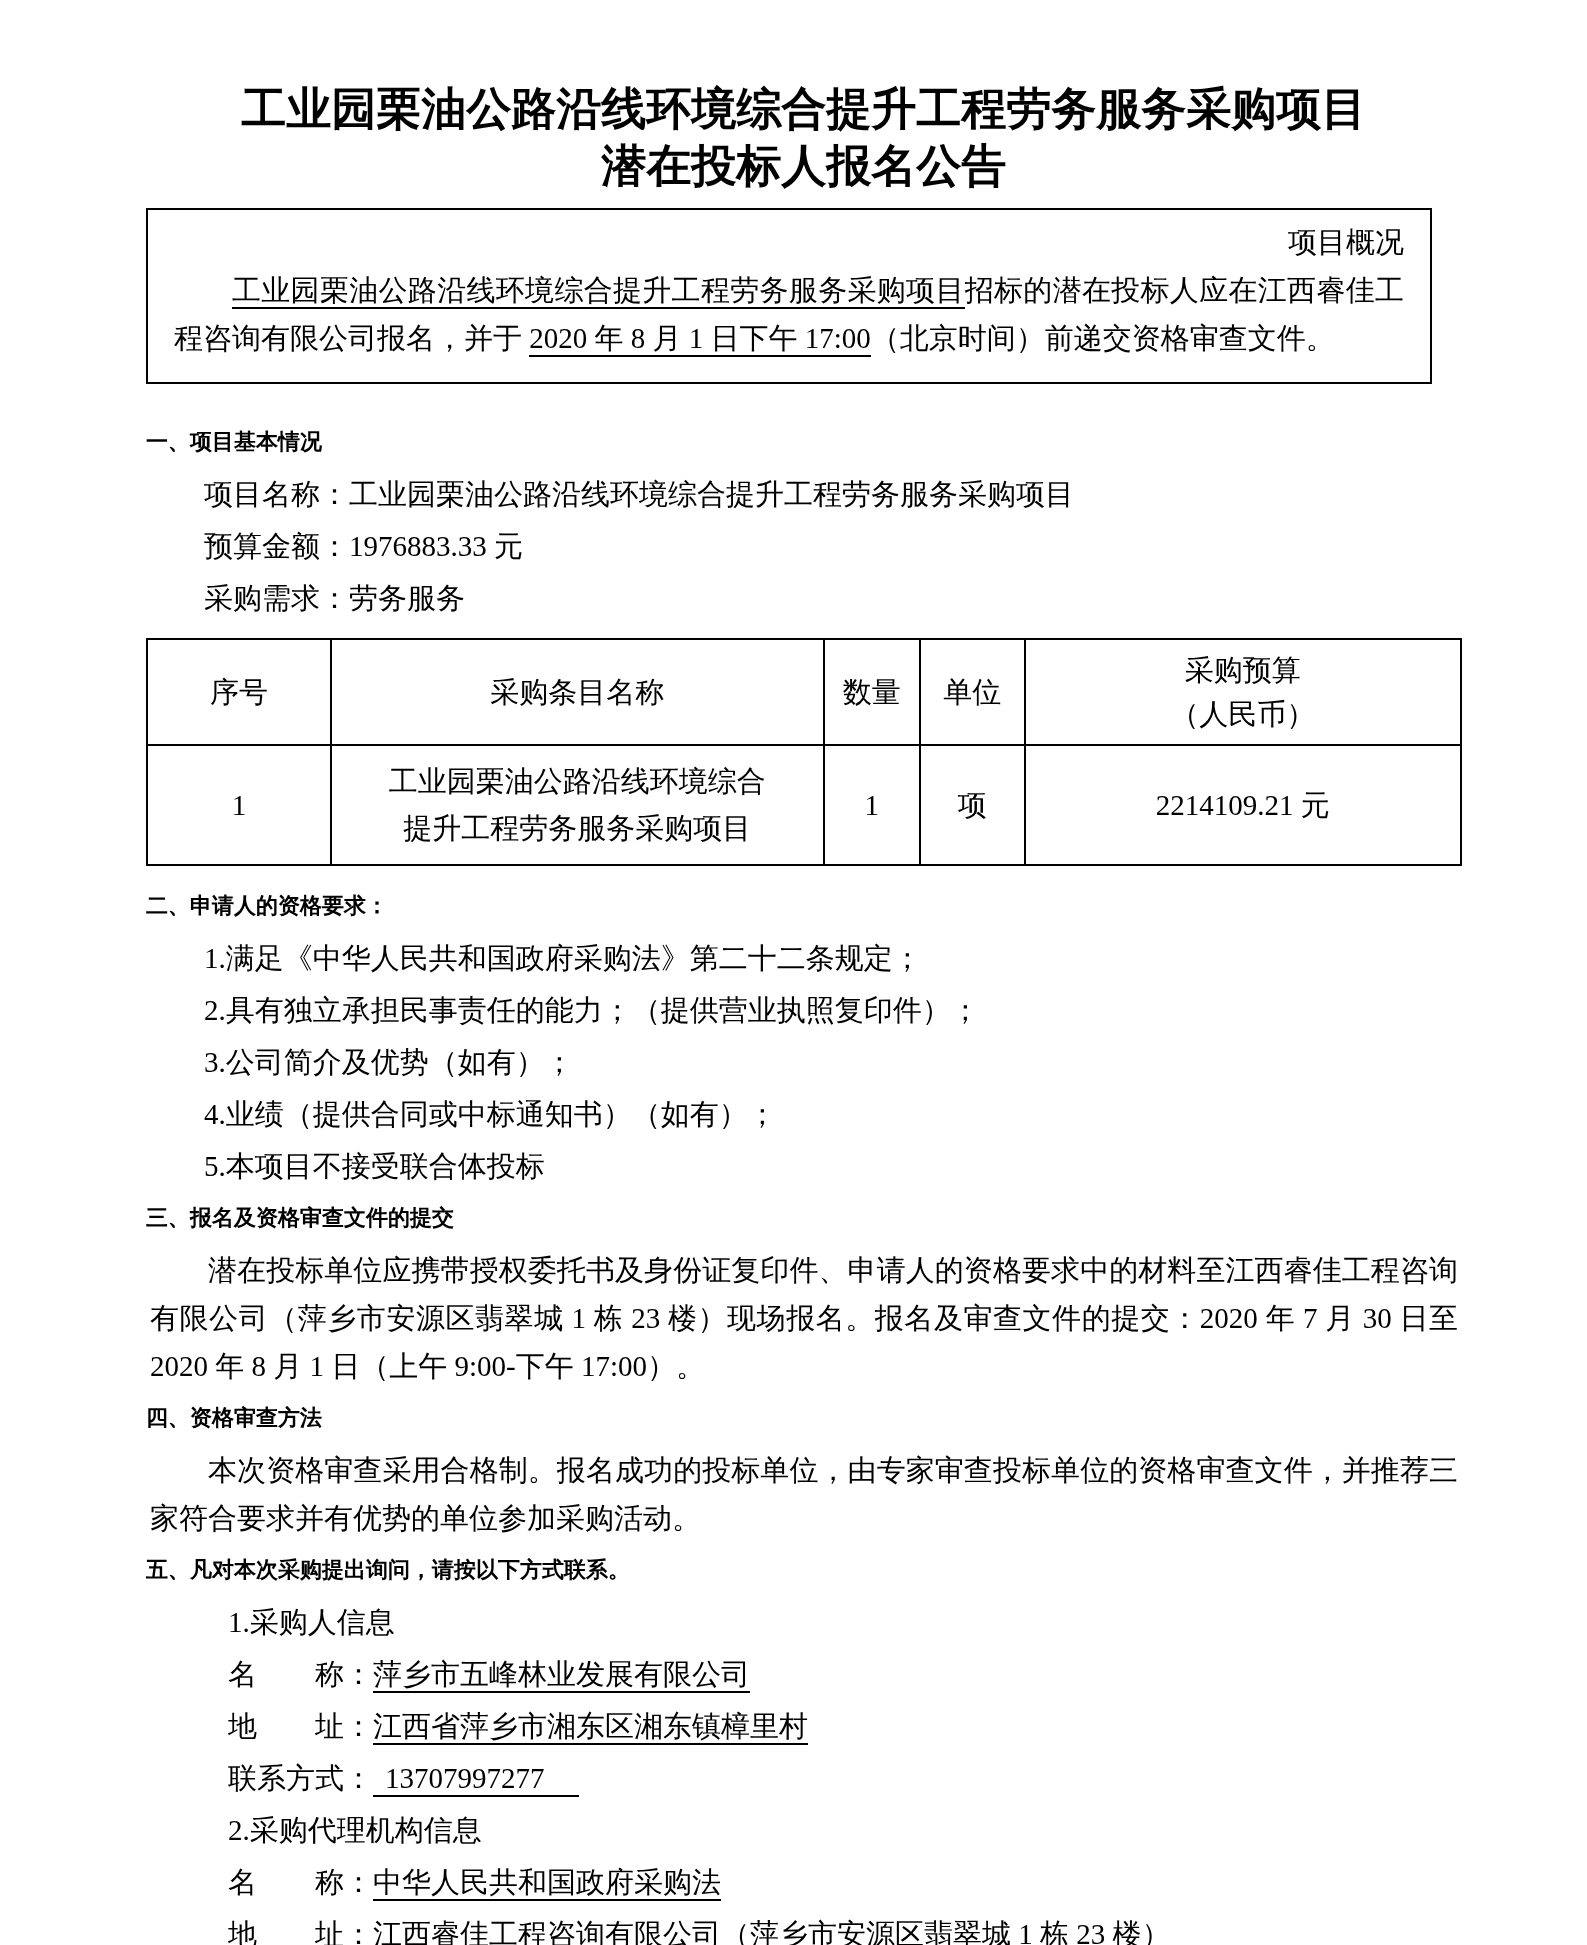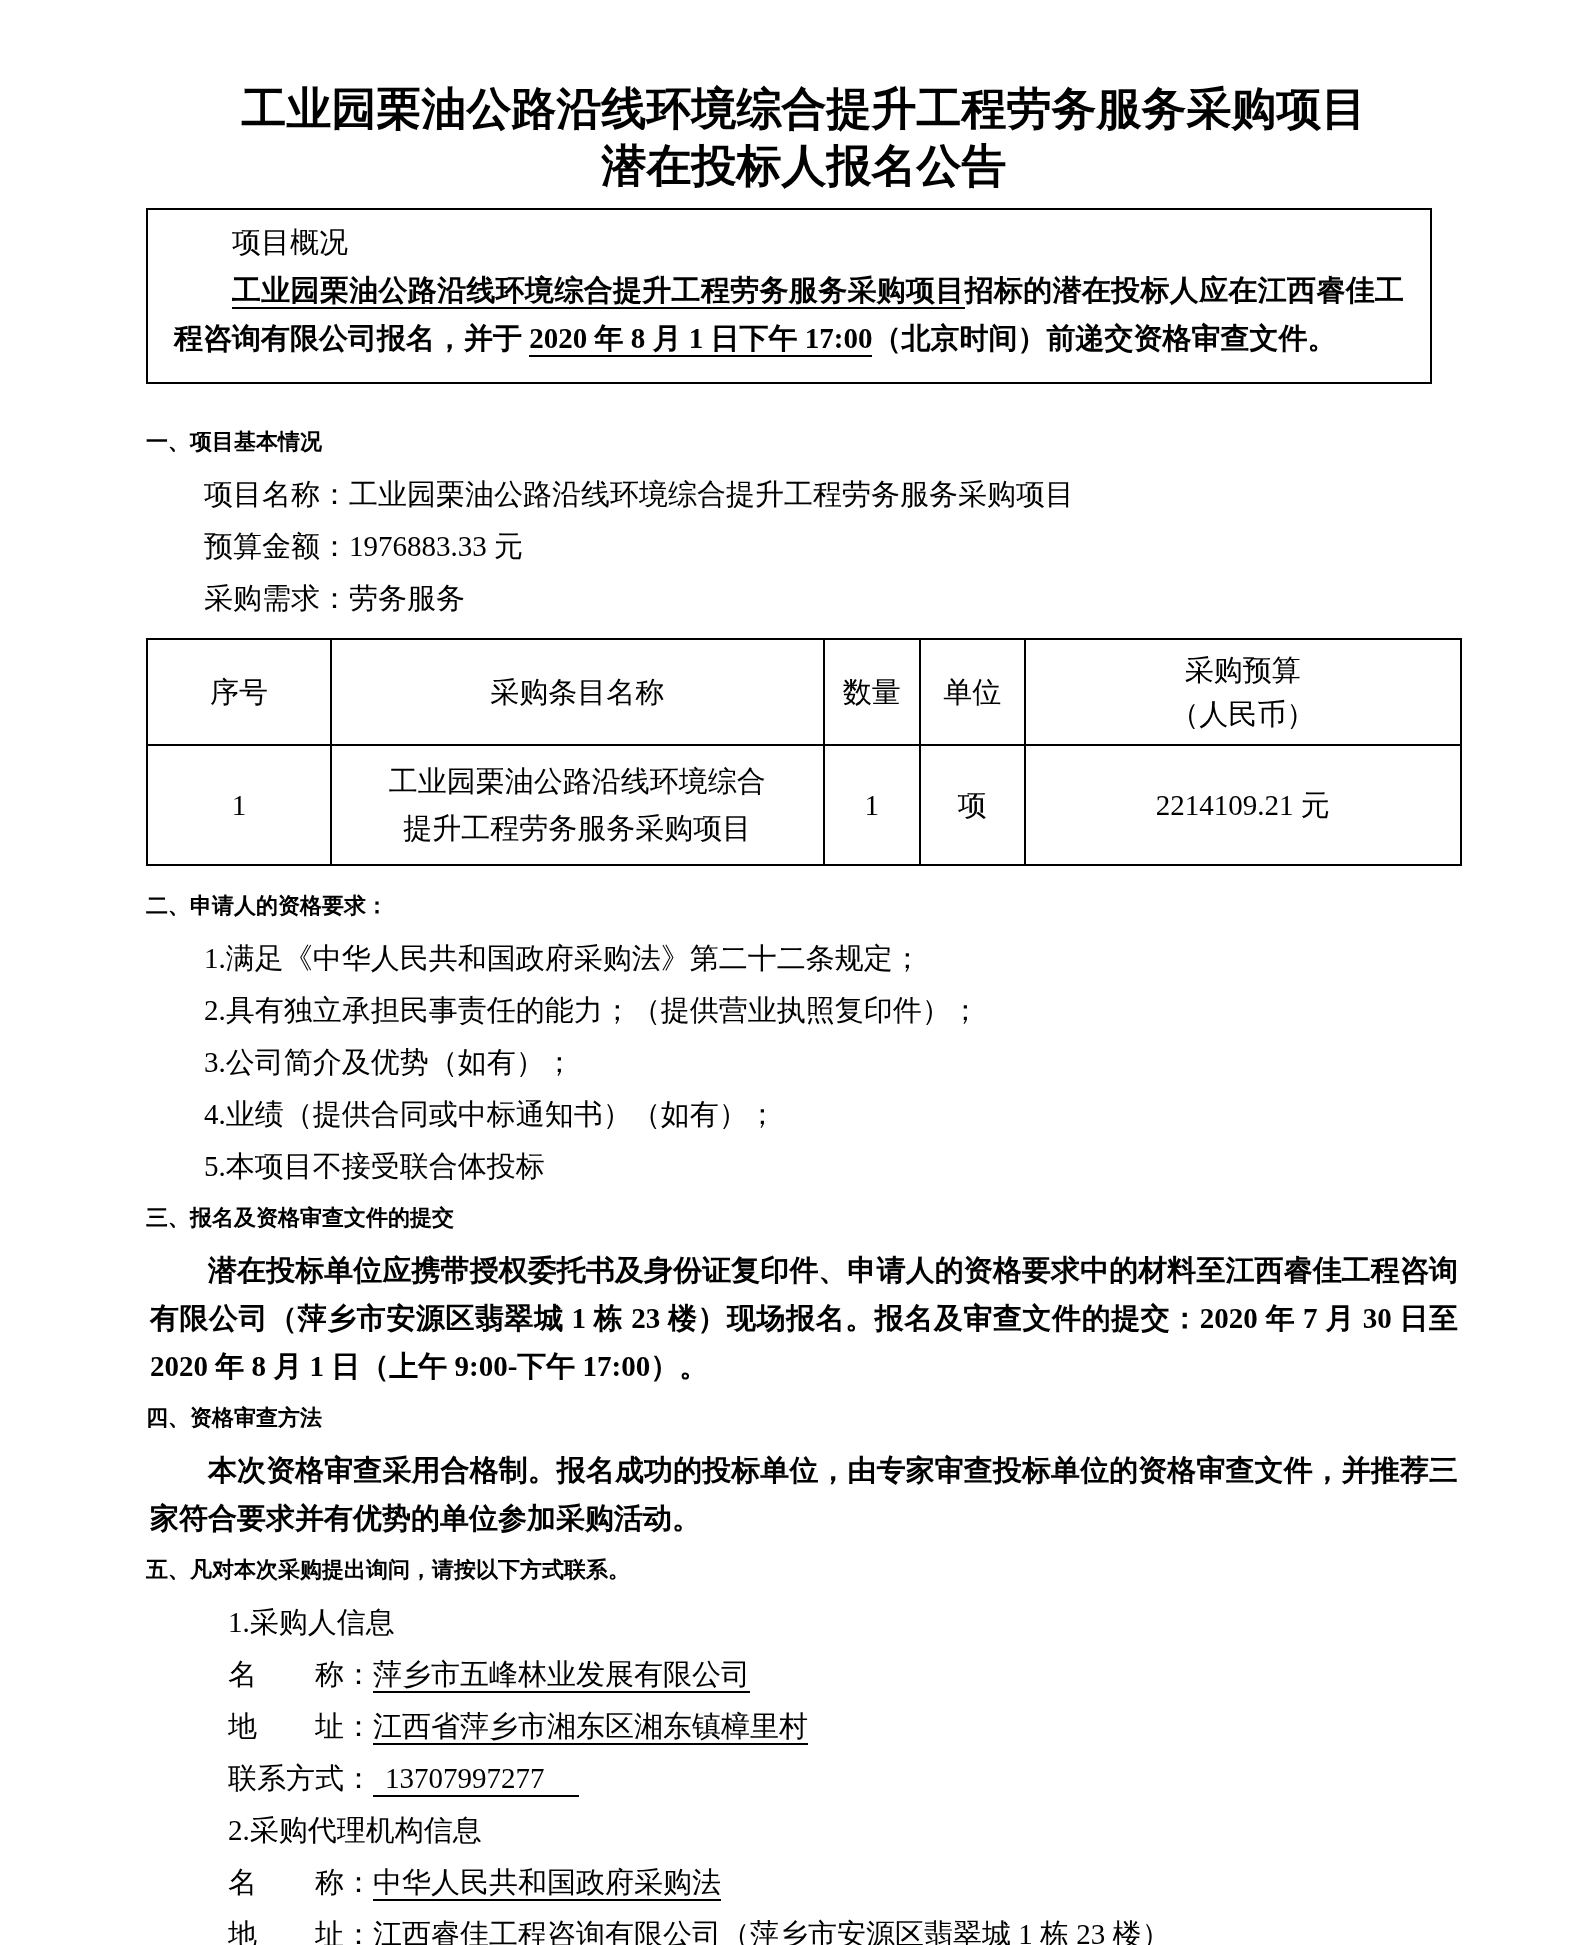--- a/index.html
+++ b/index.html
@@ -21,22 +21,22 @@
     line-height:57px;
     text-align:center;
     margin:0 0 14px 0;
   }
   .overview-box{
     border:2px solid #000;
     margin:0 30px 34px 0;
     padding:8px 26px 20px 26px;
   }
   .overview-box p{margin:0;}
-  .lead-indent{text-indent:58px;}
-  .justify{text-align:justify;font-weight:bold;}
+  .lead-indent{text-indent:58px;text-align:right;}
+  .justify{text-align:justify;}
   h2.sec{
     font-family:"Liberation Sans","DejaVu Sans",sans-serif;
     font-weight:bold;
     font-size:22px;
     line-height:48px;
     margin:0;
   }
   p.line{margin:4px;}
   .ind1{padding-left:54px;}
   .ind2{padding-left:78px;}

